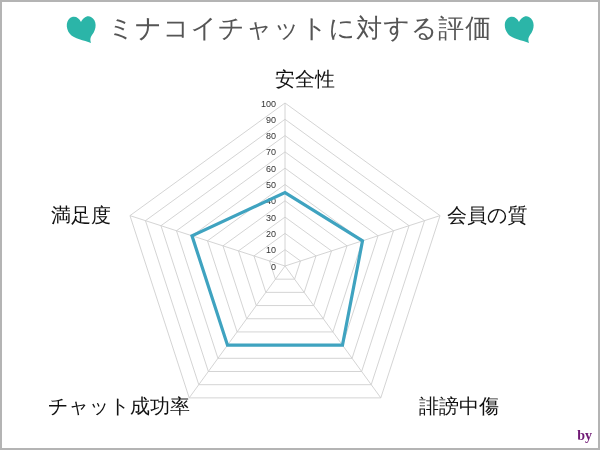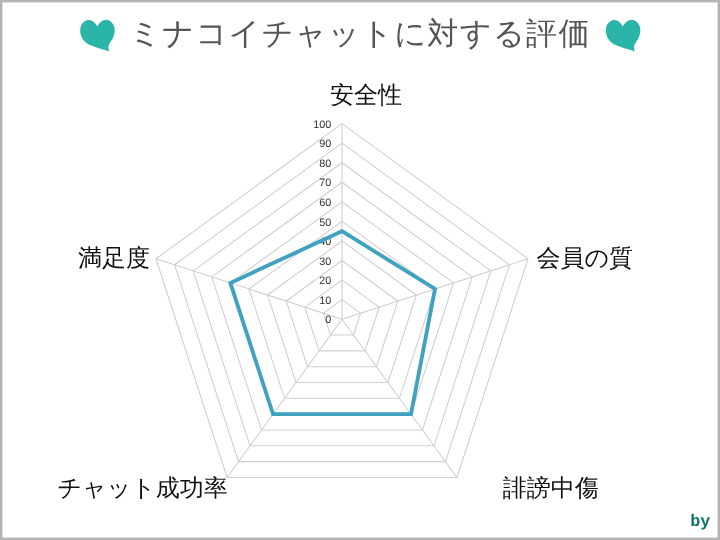--- a/index.html
+++ b/index.html
@@ -3,21 +3,21 @@
 <meta charset="utf-8">
 <style>
   html, body { margin:0; padding:0; background:#ffffff; }
   body { width:600px; height:450px; position:relative; overflow:hidden; font-family:"DejaVu Sans", sans-serif; }
   .frame { position:absolute; left:0; top:0; width:596px; height:446px; border:2px solid #b4b4b4; background:#fff; }
   .title-row { position:absolute; left:0; top:8px; width:600px; height:40px; display:flex; align-items:center; justify-content:center; gap:10px; }
   .title { font-size:26px; color:#555555; letter-spacing:1px; font-family:"DejaVu Sans", sans-serif; font-weight:normal; }
   .heart { width:34px; height:34px; }
   svg.chart { position:absolute; left:0; top:0; }
   .axis-label { position:absolute; font-size:20px; color:#111; white-space:nowrap; font-family:"DejaVu Sans", sans-serif; }
-  .credit { position:absolute; right:8px; bottom:6px; text-align:right; color:#0f766e; font-size:14px; line-height:17px; font-family:Liberation Mono, monospace; font-weight:bold; }
+  .credit { position:absolute; right:8px; bottom:6px; text-align:right; color:#701a75; font-size:14px; line-height:17px; font-family:Liberation Serif, serif; font-weight:bold; }
   .tick { font-size:9px; fill:#333; font-family:"Liberation Sans", sans-serif; }
 </style>
 </head>
 <body>
 
 <div class="frame"></div>
 
 <div class="title-row">
   <svg class="heart" viewBox="0 0 34 34">
     <path d="M8 6 C2 8 1 17 6 23 C10 28 20 29 27 32 C26 29 26 27 28 24 C33 18 33 9 27 6 C23 4 19 7 17 11 C15 7 12 5 8 6 Z" fill="#2bb5a8"></path>
@@ -61,17 +61,17 @@
       <text x="276" y="122.80000000000001" text-anchor="end" class="tick">90</text>
       <text x="276" y="106.5" text-anchor="end" class="tick">100</text>
     </g>
   <polygon id="series" fill="none" stroke="#3fa3c0" stroke-width="3.2" stroke-linejoin="miter" points="285,192.65 362.51110607805504,240.8151149584418 342.4853976742039,345.12186204986983 227.51460232579615,345.12186204986983 191.986672706334,235.77813795013012"></polygon>
 </svg>
 
 <div class="axis-label" style="left:251px;top:66px;margin-left:24px;">安全性</div>
 <div class="axis-label" style="left:447px;top:202px;">会員の質</div>
 <div class="axis-label" style="left:387px;top:393px;padding-left:32px;">誹謗中傷</div>
 <div class="axis-label" style="left:48px;top:393px;">チャット成功率</div>
-<div class="axis-label" style="left:65px;top:202px;">満足度</div>
+<div class="axis-label" style="left:51px;top:202px;">満足度</div>
 
 <div class="credit">
   <div>by</div>
 </div>
 
 </body></html>

